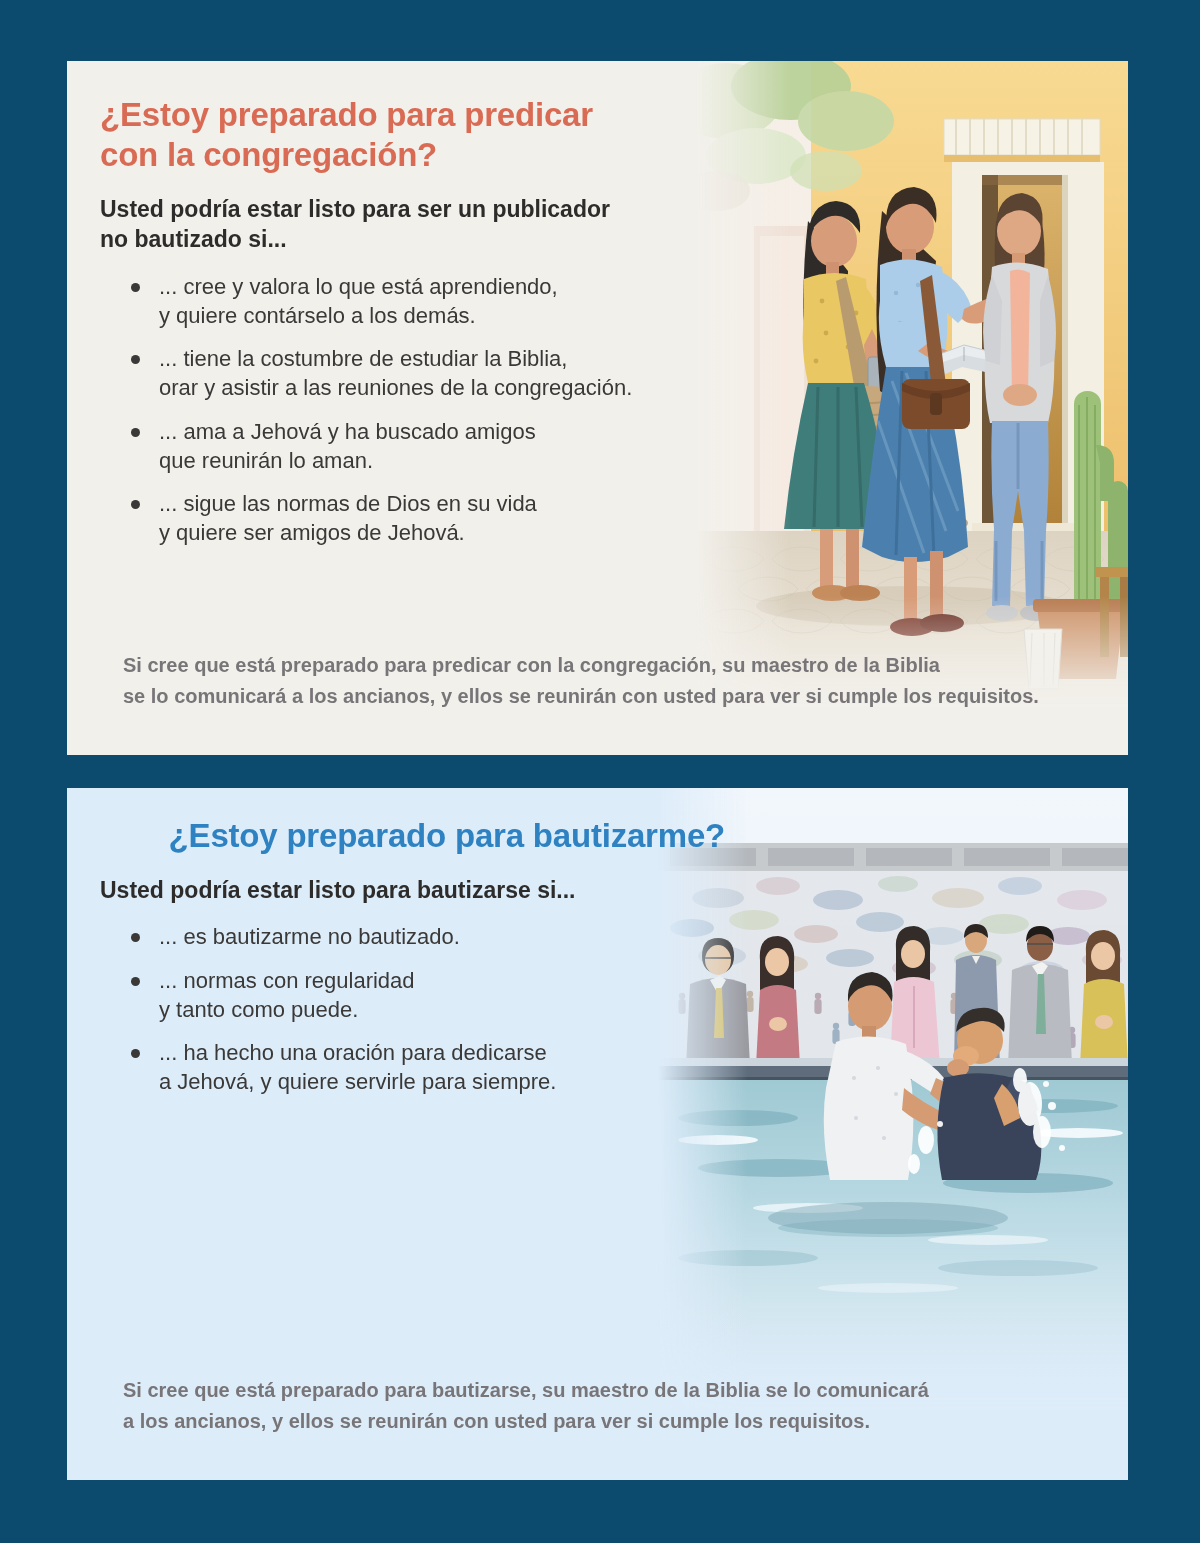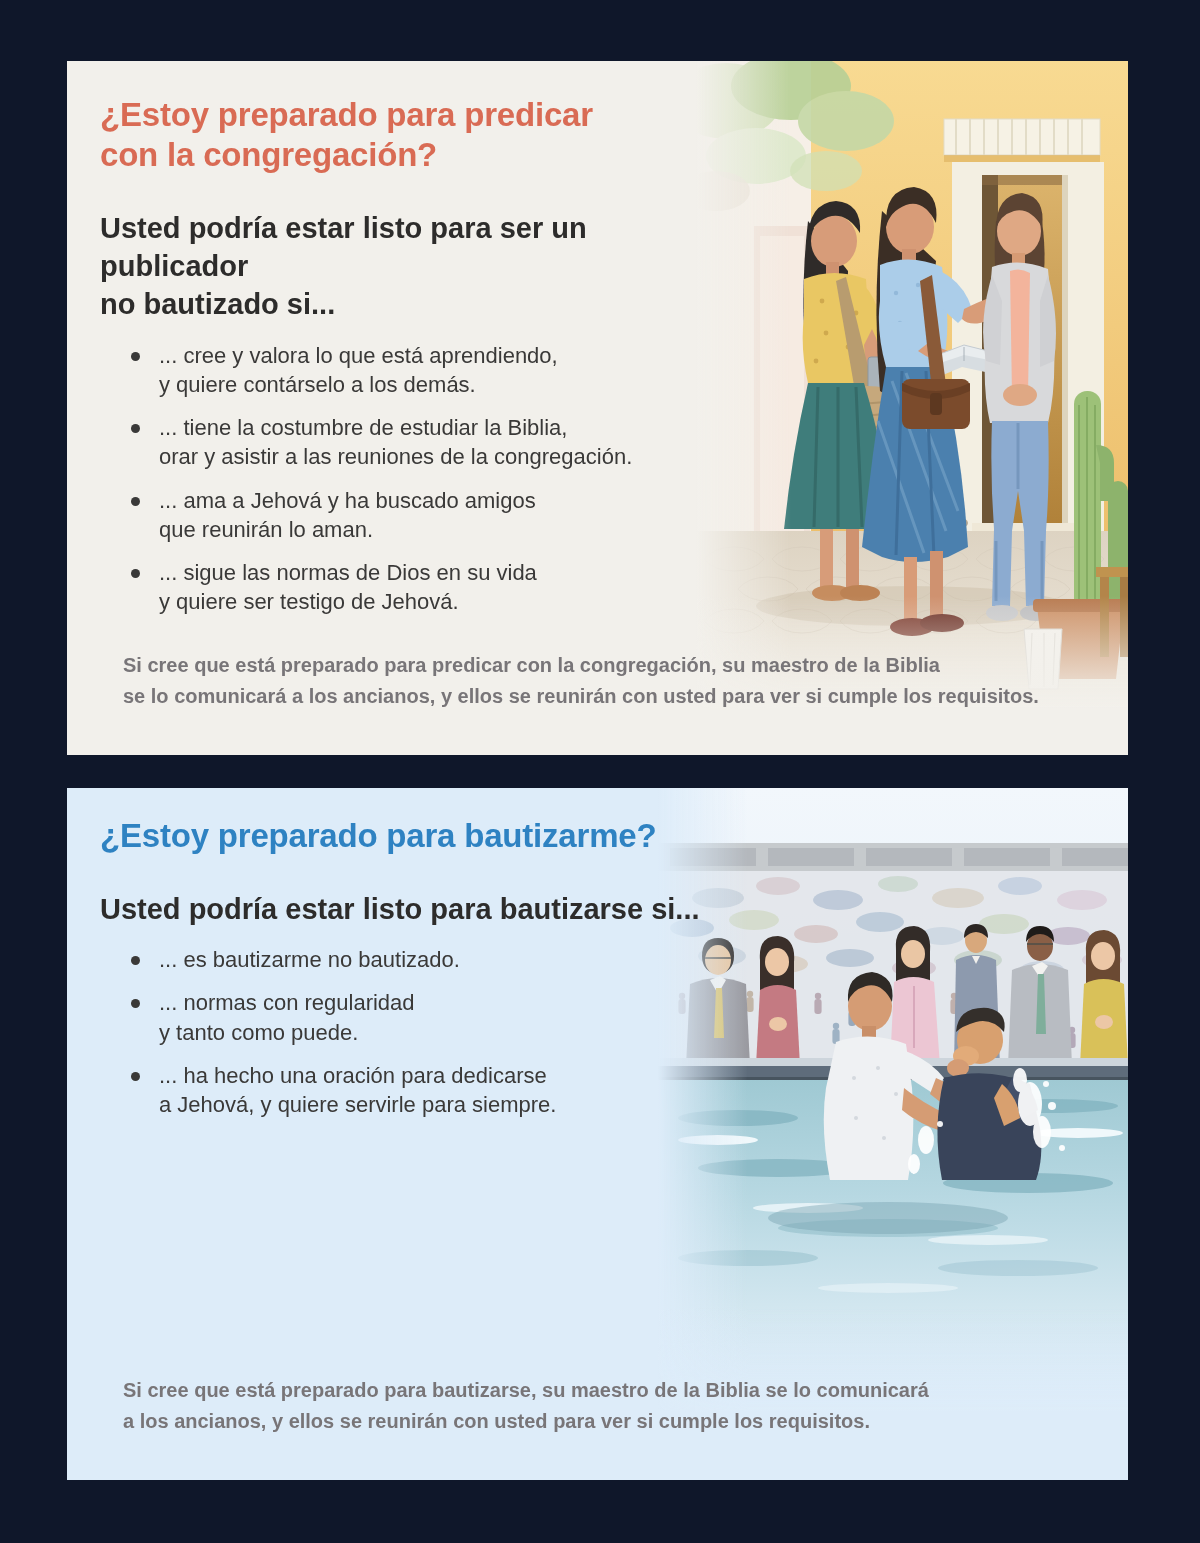--- a/index.html
+++ b/index.html
@@ -1,35 +1,35 @@
 <!DOCTYPE html>
 <html><head>
 <meta charset="utf-8">
 <style>
   html,body { margin:0; padding:0; background:#ffffff; }
   body { width:1200px; font-family:"Liberation Sans", sans-serif; }
-  .page { position:relative; width:1200px; height:1543px; background:#0f172a; overflow:hidden; }
+  .page { position:relative; width:1200px; height:1543px; background:#0c4a6e; overflow:hidden; }
 
   .panel { position:absolute; left:67px; width:1061px; overflow:hidden; }
   .panel-preach  { top:61px;  height:694px; background:#f2f0eb; }
   .panel-baptism { top:788px; height:692px; background:#ddecf9; }
 
   .illus { position:absolute; top:0; right:0; display:block; }
   .illus-preach  { width:432px; height:648px; }
   .illus-baptism { width:470px; height:624px; }
 
   .content { position:absolute; left:33px; top:0; width:625px; }
 
   .prewrap { white-space:pre-line; }
 
   .heading { margin:34px 0 0 0; font-size:33px; line-height:1.21; font-weight:700; letter-spacing:-0.2px; }
   .heading-preach  { color:#d96b54; }
-  .heading-baptism { color:#2e82c2; margin-top:28px; }
-
-  .subtitle { margin:34px 0 0 0; font-size:29px; line-height:1.32; font-weight:700; color:#2d2c2b; }
+  .heading-baptism { color:#2e82c2; margin-top:28px;text-align:right; }
+
+  .subtitle { margin:19px 0 0 0; font-size:23px; line-height:1.32; font-weight:700; color:#2d2c2b; }
 
   .bullets { list-style:none; margin:17px 0 0 30px; padding:0; font-size:22px; line-height:1.33; color:#3a3938; }
   .bullets li { position:relative; padding-left:29px; margin-bottom:14px; }
   .bullets li::before { content:""; position:absolute; left:1px; top:11px; width:9px; height:9px; border-radius:50%; background:#3a3938; }
 
   .footer { position:absolute; left:54px; right:6px; bottom:40px; margin:2px;
             font-size:20px; line-height:1.58; font-weight:700; color:#787578; }
 </style>
 </head>
 <body>
@@ -239,21 +239,21 @@
       <p class="subtitle prewrap">Usted podría estar listo para ser un publicador
 no bautizado si...</p>
       <ul class="bullets">
         <li class="prewrap">... cree y valora lo que está aprendiendo,
 y quiere contárselo a los demás.</li>
         <li class="prewrap">... tiene la costumbre de estudiar la Biblia,
 orar y asistir a las reuniones de la congregación.</li>
         <li class="prewrap">... ama a Jehová y ha buscado amigos
 que reunirán lo aman.</li>
         <li class="prewrap">... sigue las normas de Dios en su vida
-y quiere ser testigo de Jehová.</li>
+y quiere ser amigos de Jehová.</li>
       </ul>
     </div>
 
     <p class="footer prewrap">Si cree que está preparado para predicar con la congregación, su maestro de la Biblia
 se lo comunicará a los ancianos, y ellos se reunirán con usted para ver si cumple los requisitos.</p>
   </section>
 
   <section class="panel panel-baptism">
 
     <svg class="illus illus-baptism" viewBox="0 0 470 624" aria-hidden="true">

